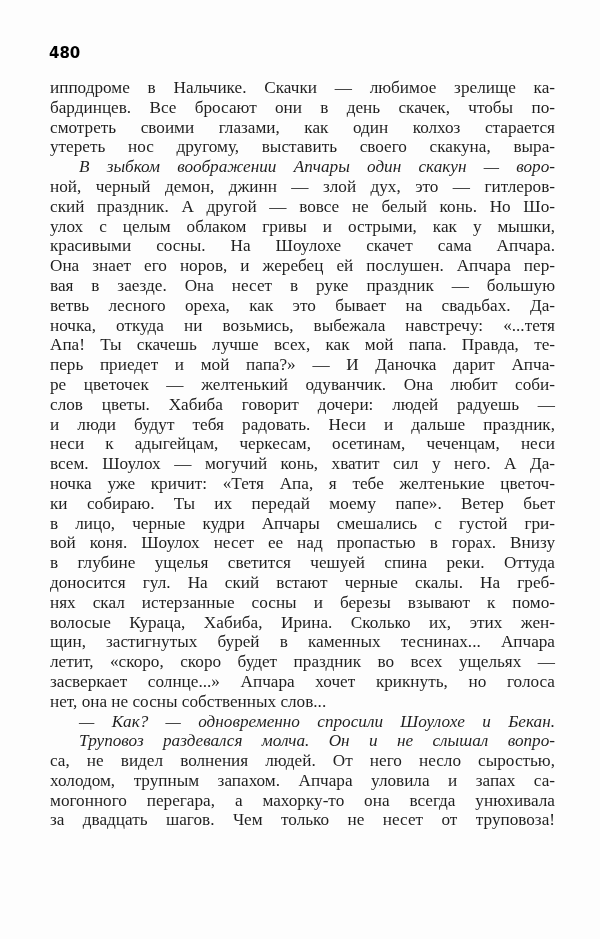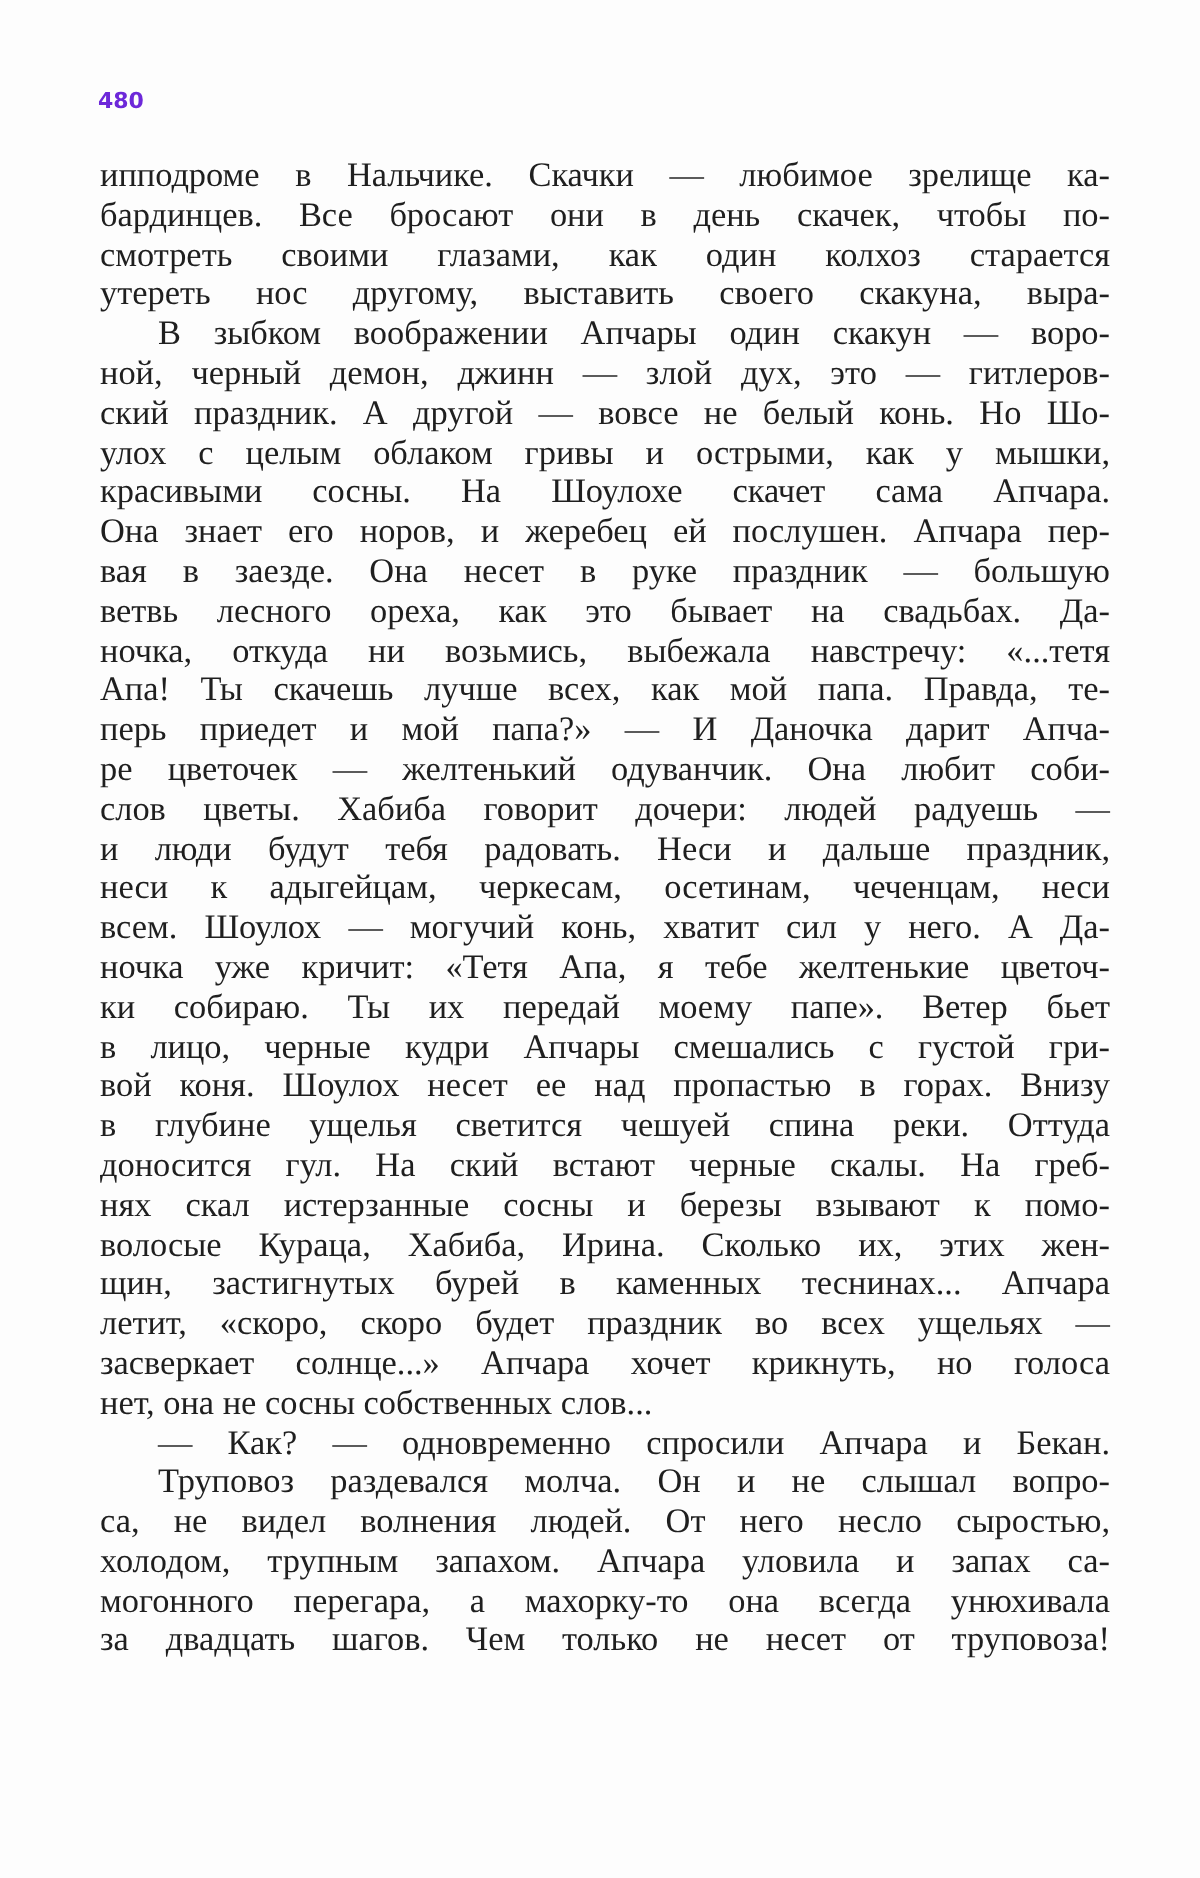--- a/index.html
+++ b/index.html
@@ -4,33 +4,33 @@
 <style>
   html, body { margin: 0; padding: 0; background: #ffffff; }
   body { width: 600px; height: 939px; position: relative; overflow: hidden; }
   .page {
     position: absolute; left: 0; top: 0; width: 600px; height: 939px;
     background: #fdfdfd; color: #1e1e1e;
   }
   .page-number {
     position: absolute; left: 49px; top: 44px;
     font-family: "DejaVu Sans", sans-serif; font-weight: bold;
-    font-size: 11px; letter-spacing: 0px; color: #6d28d9;
+    font-size: 15px; letter-spacing: 0px; color: #000000;
   }
   .text-body {
     position: absolute; left: 50px; top: 78px; width: 505px;
     font-family: "Liberation Serif", serif;
     font-size: 17.2px; line-height: 19.8px; color: #1f1f1f;
   }
   .line {
     display: block; height: 19.8px; white-space: nowrap;
     text-align: justify; text-align-last: justify;
     overflow: visible;
   }
-  .line.indent { padding-left: 29px; }
+  .line.indent { padding-left: 29px; font-style: italic; }
   .line.last { text-align-last: left; }
 </style>
 </head>
 <body>
 
 <div class="page">
   <div class="page-number">480</div>
 
   <div class="text-body">
 
@@ -67,21 +67,21 @@
       <span class="line">нях скал истерзанные сосны и березы взывают к помо-</span>
       <span class="line">волосые Кураца, Хабиба, Ирина. Сколько их, этих жен-</span>
       <span class="line">щин, застигнутых бурей в каменных теснинах... Апчара</span>
       <span class="line">летит, «скоро, скоро будет праздник во всех ущельях —</span>
       <span class="line">засверкает солнце...» Апчара хочет крикнуть, но голоса</span>
       <span class="line last">нет, она не сосны собственных слов...</span>
     </div>
 
 
     <div>
-      <span class="line indent">— Как? — одновременно спросили Апчара и Бекан.</span>
+      <span class="line indent">— Как? — одновременно спросили Шоулохе и Бекан.</span>
     </div>
 
     <div>
       <span class="line indent">Труповоз раздевался молча. Он и не слышал вопро-</span>
       <span class="line">са, не видел волнения людей. От него несло сыростью,</span>
       <span class="line">холодом, трупным запахом. Апчара уловила и запах са-</span>
       <span class="line">могонного перегара, а махорку-то она всегда унюхивала</span>
       <span class="line">за двадцать шагов. Чем только не несет от труповоза!</span>
     </div>
   </div>

